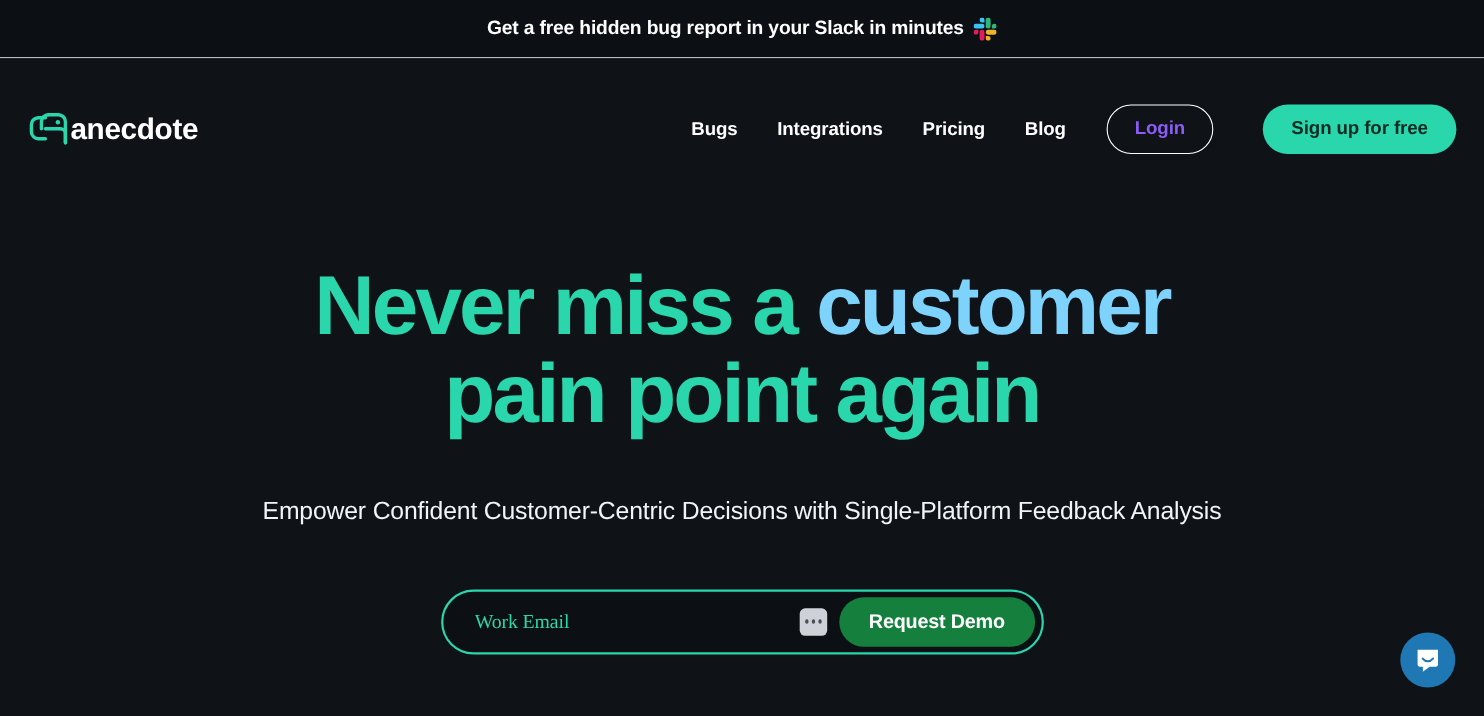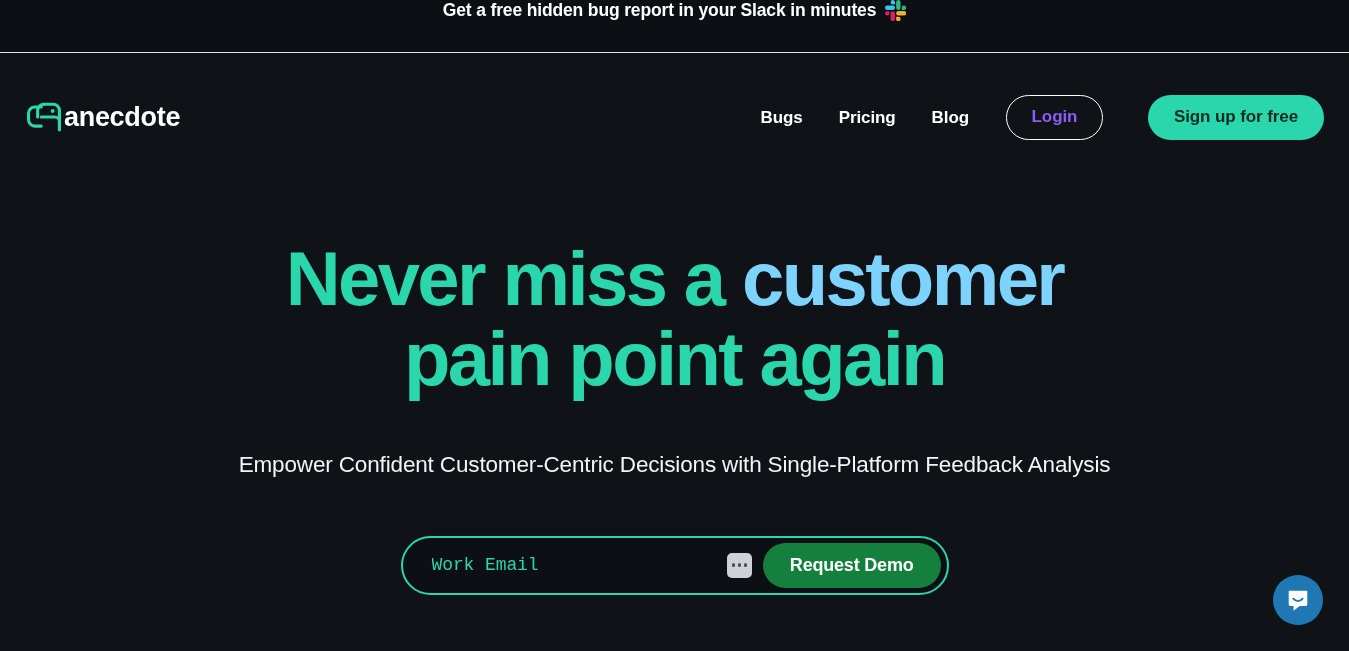--- a/index.html
+++ b/index.html
@@ -17,21 +17,21 @@
     -webkit-font-smoothing: antialiased;
   }
 
   
   .announce-bar {
     height: 53px;
     width: 100%;
     background: #0c1014;
     border-bottom: 1.5px solid #e8e8e8;
     display: flex;
-    align-items: flex-start;
+    align-items: center;
     justify-content: center;
   }
 
   .announce-inner {
     display: flex;
     align-items: center;
     gap: 9px;
     cursor: pointer;
   }
 
@@ -185,21 +185,21 @@
     position: relative;
   }
 
   .email-input {
     flex: 1 1 auto;
     height: 100%;
     background: transparent;
     border: none;
     outline: none;
     color: #c2410c;
-    font-family: Liberation Mono, monospace;
+    font-family: Liberation Serif, serif;
     font-size: 18px;
     letter-spacing: -0.1px;
   }
 
   .email-input::placeholder { color: #2ad6ab; opacity: 1; }
 
   .pm-badge {
     width: 25px;
     height: 25px;
     border-radius: 5px;
@@ -285,20 +285,21 @@
         <circle cx="31.5" cy="15.5" r="2.2" fill="#2ad6ab"></circle>
       </svg>
     </span>
     <span class="brand-name">anecdote</span>
   </div>
 
   <div class="nav-spacer"></div>
 
   <div class="nav-links">
     <a class="nav-link" href="#">Bugs</a>
+    <a class="nav-link" href="#">Integrations</a>
     <a class="nav-link" href="#">Pricing</a>
     <a class="nav-link" href="#">Blog</a>
   </div>
 
   <button class="btn-login">Login</button>
   <button class="btn-signup">Sign up for free</button>
 </div>
 
 <div class="hero">
 

